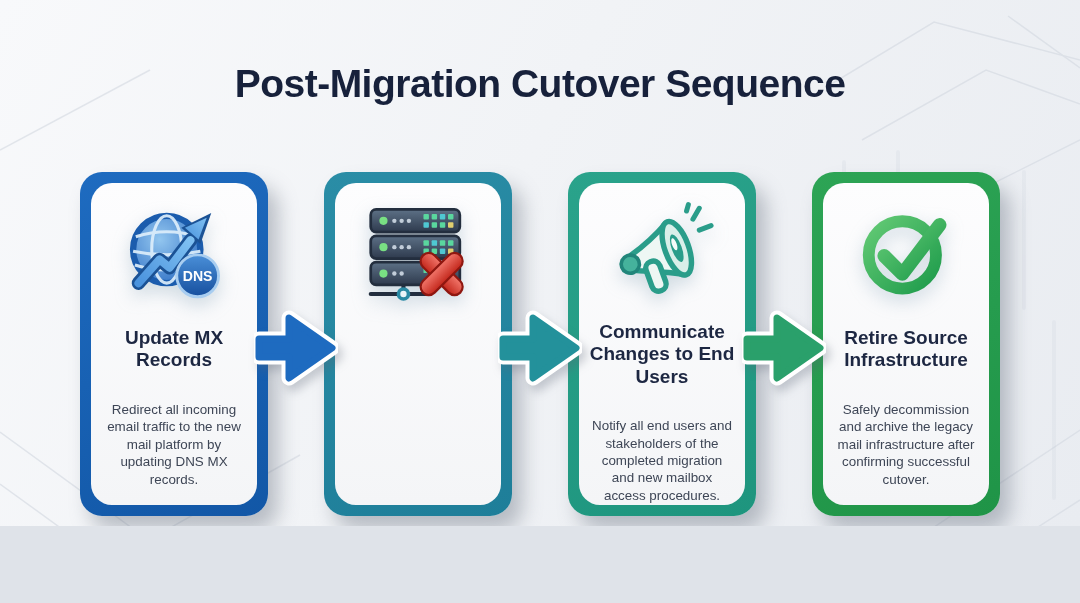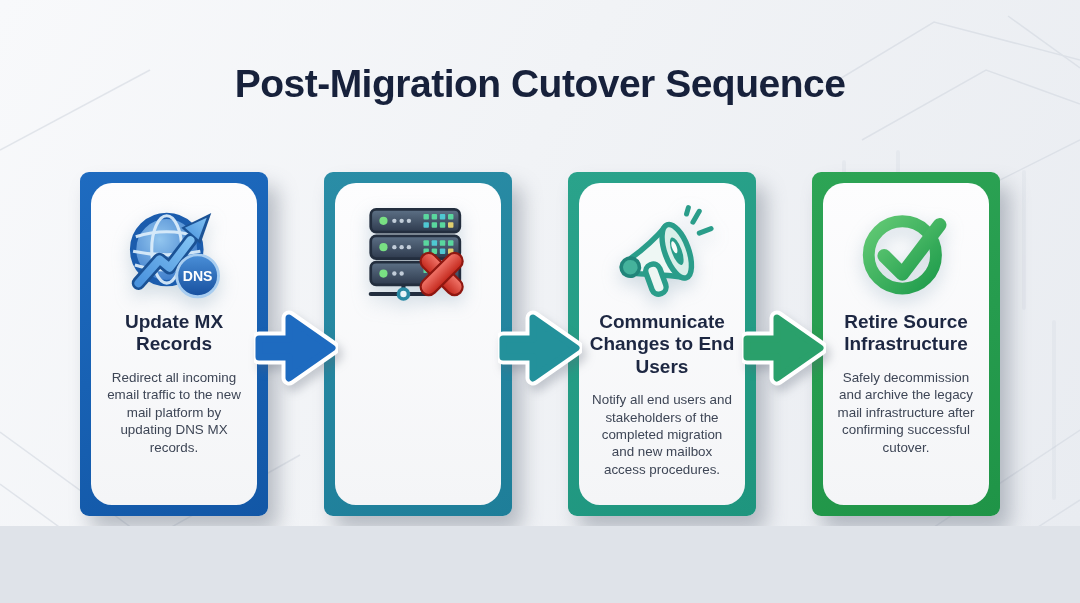--- a/index.html
+++ b/index.html
@@ -32,21 +32,21 @@
     color: #17213b;
   }
 
   .cards-row { position: absolute; top: 172px; left: 80px; width: 920px; height: 344px; }
 
   .card {
     position: absolute;
     top: 0;
     width: 188px;
     height: 344px;
-    border-radius: 9px;
+    border-radius: 22px;
     background: linear-gradient(155deg, var(--accent) 0%, var(--accent2) 100%);
     box-shadow: 10px 14px 20px rgba(96, 105, 120, 0.40);
   }
   .card-0 { left: 0; }
   .card-1 { left: 244px; }
   .card-2 { left: 488px; }
   .card-3 { left: 732px; }
 
   .card-inner {
     position: absolute;
@@ -62,30 +62,30 @@
   .card-icon {
     height: 106px;
     display: flex;
     align-items: center;
     justify-content: center;
     margin-top: 8px;
     filter: drop-shadow(0 7px 9px rgba(110, 145, 170, 0.30));
   }
 
   .card-title {
-    margin-top: 4px;
+    margin-top: 20px;
     font-size: 19px;
     font-weight: 700;
     line-height: 1.18;
     color: #1d2742;
     text-align: center;
   }
 
   .card-desc {
-    margin-top: 13px;
+    margin-top: 29px;
     font-size: 13.4px;
     line-height: 1.3;
     color: #3e4656;
     text-align: center;
     padding: 0 4px;
   }
 
   .flow-arrow {
     position: absolute;
     top: 306px;

